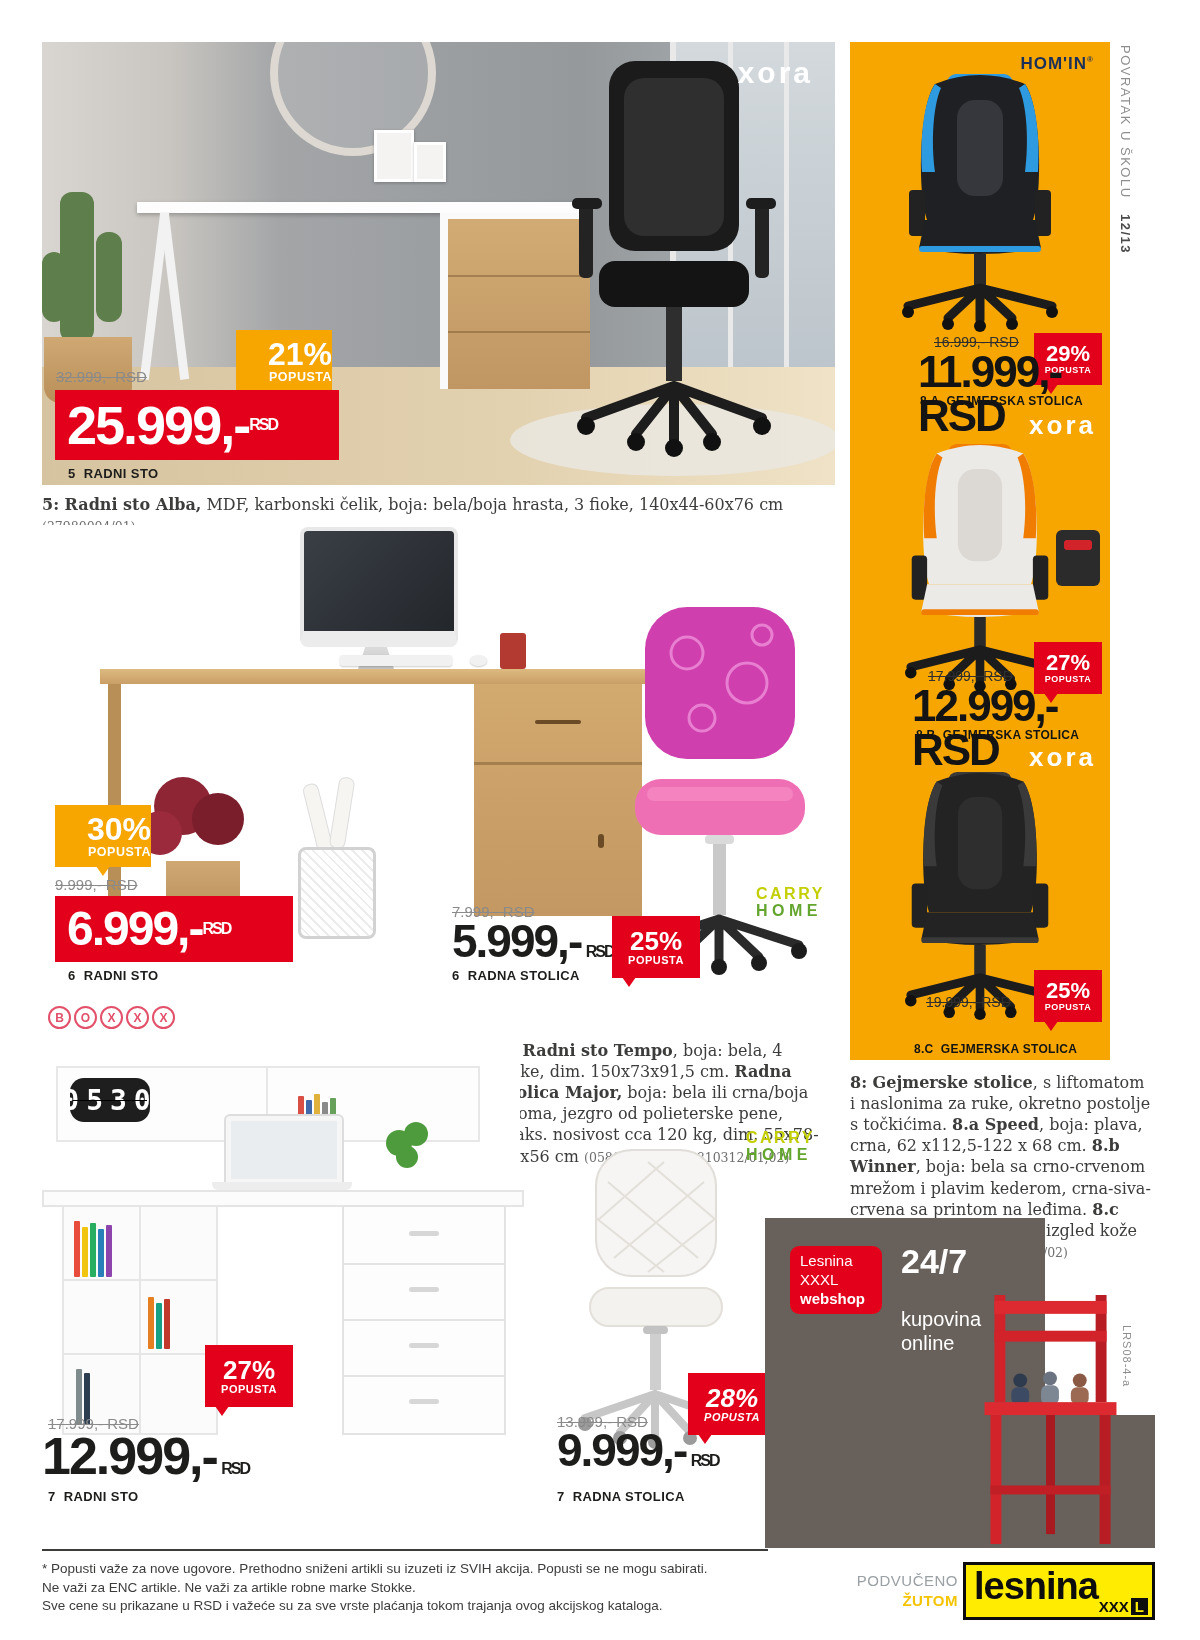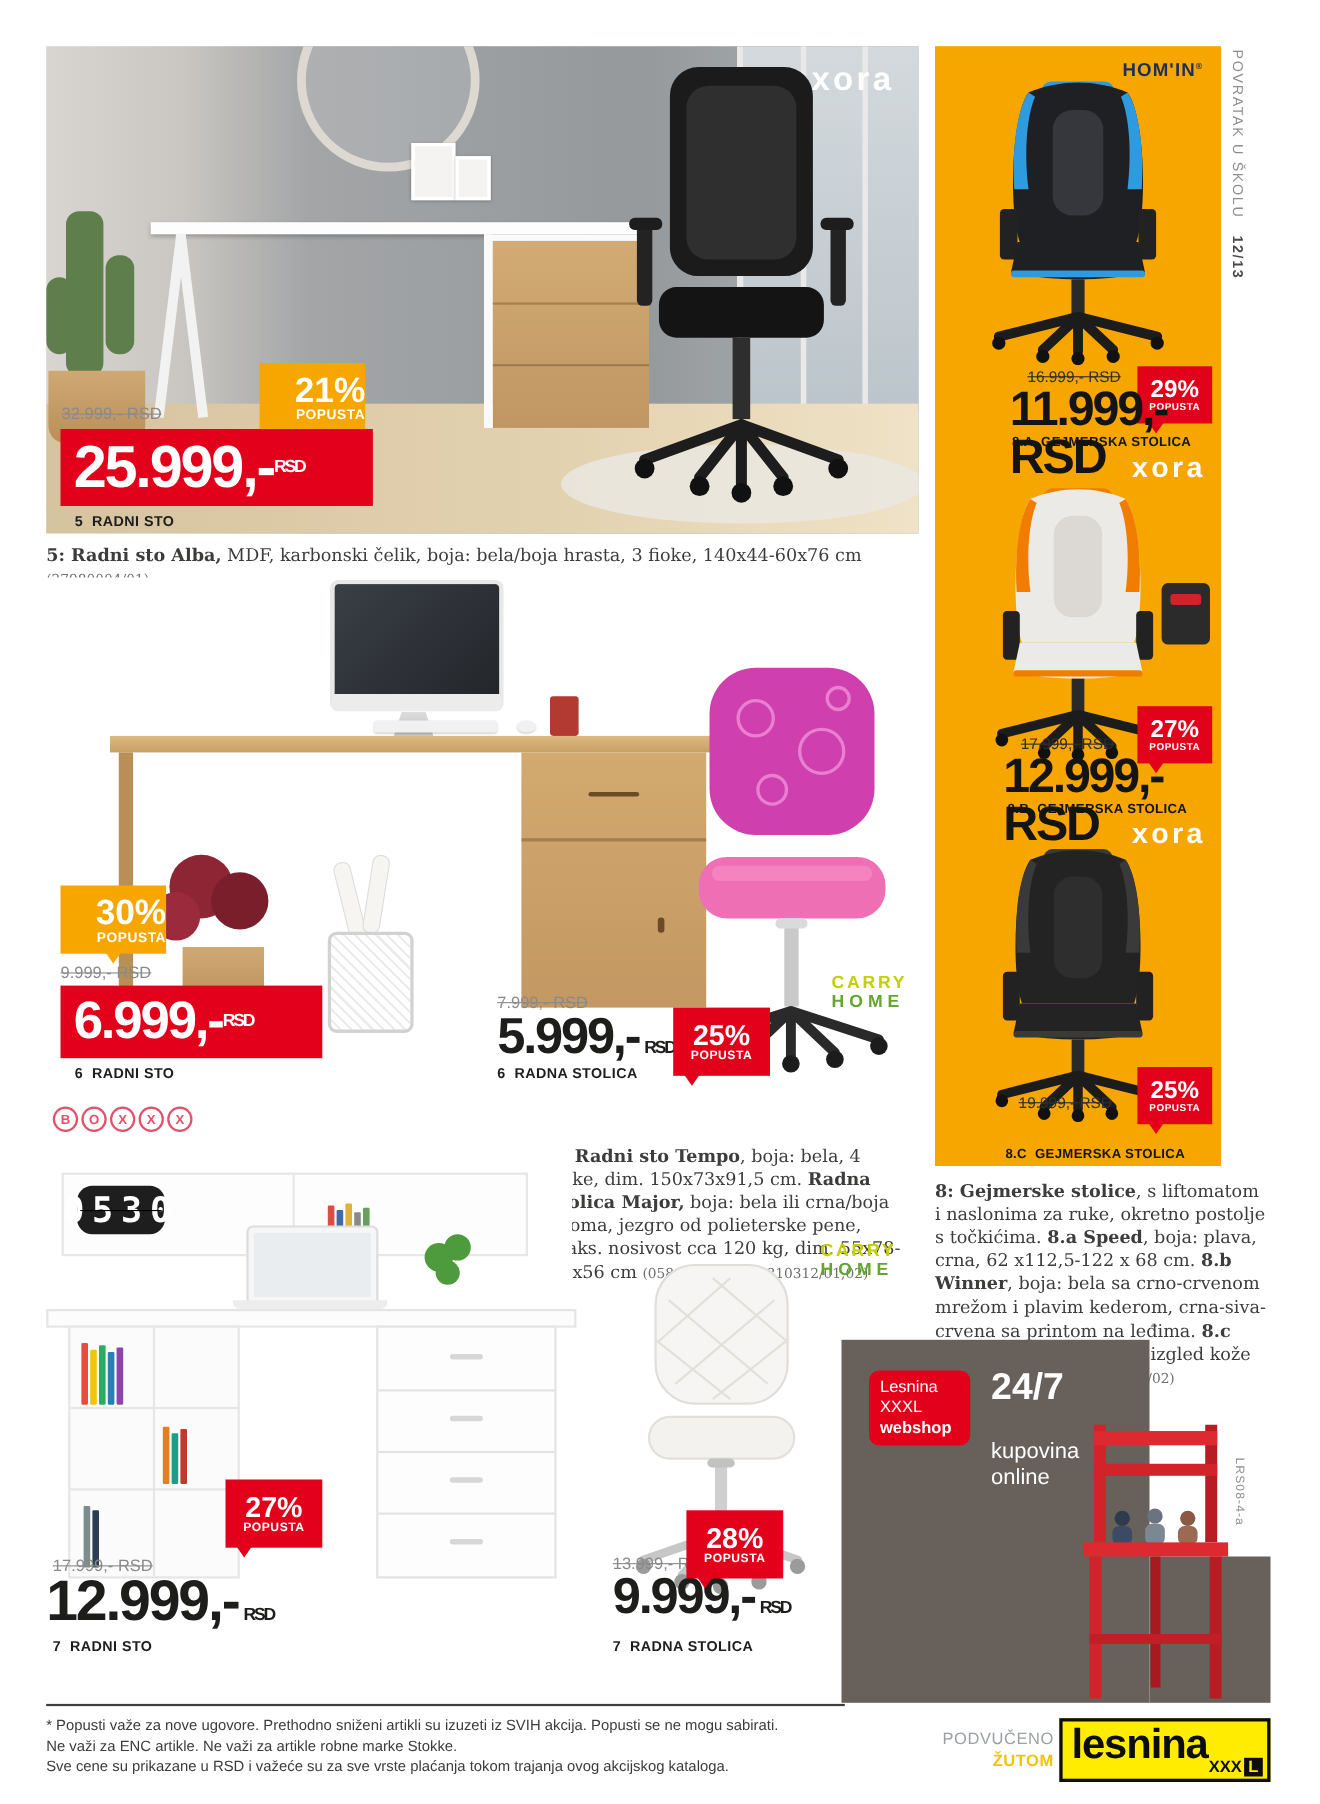--- a/index.html
+++ b/index.html
@@ -303,21 +303,21 @@
 
   <div class="abs photo7">
     <div class="hutch">
       <div class="div"></div>
       <span class="book" style="left:240px;height:42px;background:#d94f43;"></span>
       <span class="book" style="left:248px;height:38px;background:#3f69a8;"></span>
       <span class="book" style="left:256px;height:44px;background:#e0b23c;"></span>
       <span class="book" style="left:264px;height:36px;background:#8a8a8a;"></span>
       <span class="book" style="left:272px;height:40px;background:#67a05a;"></span>
     </div>
-    <div class="flipclock" style="left:28px;top:48px;width:80px;height:44px;font-size:32px;letter-spacing:7px;border-radius:14px;">0530</div>
+    <div class="flipclock" style="left:28px;top:48px;width:80px;height:44px;font-size:28px;letter-spacing:7px;border-radius:14px;">0530</div>
     <div class="laptop-s">
         <i></i>
       </div>
     <div class="laptop-b"></div>
     <div class="plant7">
       <i style="left:344px;top:100px;width:26px;height:26px;"></i>
       <i style="left:362px;top:92px;width:24px;height:24px;"></i>
       <i style="left:354px;top:116px;width:22px;height:22px;"></i>
     </div>
     <div class="desk7-top"></div>
@@ -375,21 +375,21 @@
     <span class="bigprice darkprice" style="font-size:52px;">12.999,-</span>
     <span class="bigprice cur darkprice">RSD</span>
   </div>
   <div class="abs tag" style="left:48px;top:1489px;">7  RADNI STO</div>
 
   <div class="abs oldprice" style="left:557px;top:1413px;">13.999,- RSD</div>
   <div class="abs" style="left:557px;top:1427px;">
     <span class="bigprice darkprice" style="font-size:46px;">9.999,-</span>
     <span class="bigprice cur darkprice">RSD</span>
   </div>
-  <div class="badge badge--red badge-md" style="left:624px;top:1373px;">
+  <div class="badge badge--red badge-md" style="left:688px;top:1373px;font-style:italic;">
     <span class="pct">28%</span>
     <span class="lbl">POPUSTA</span>
   </div>
   <div class="abs tag" style="left:557px;top:1489px;">7  RADNA STOLICA</div>
 
   <div class="abs orange">
     <div class="abs homin" style="right:16px;top:12px;">
       <span>HOM'IN</span><sup>®</sup>
     </div>
 

